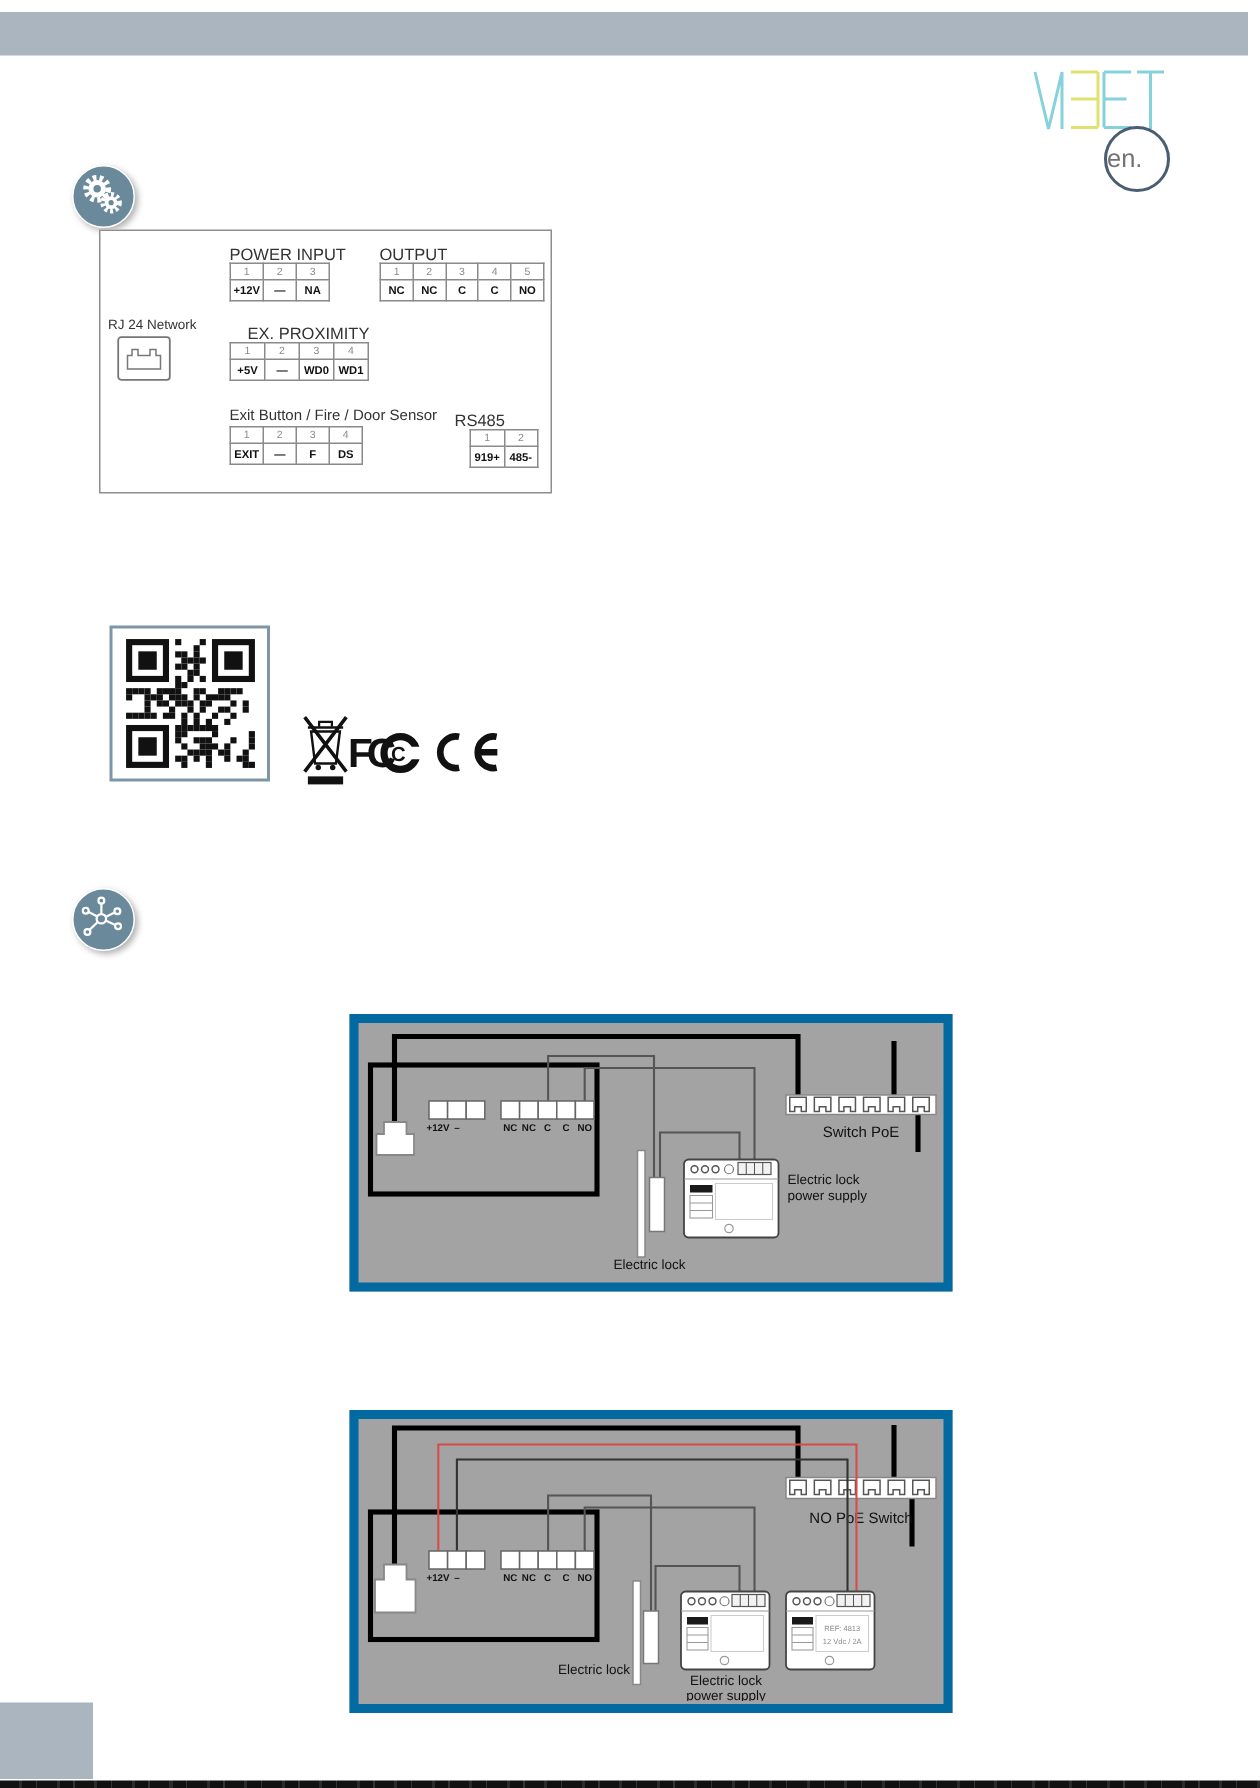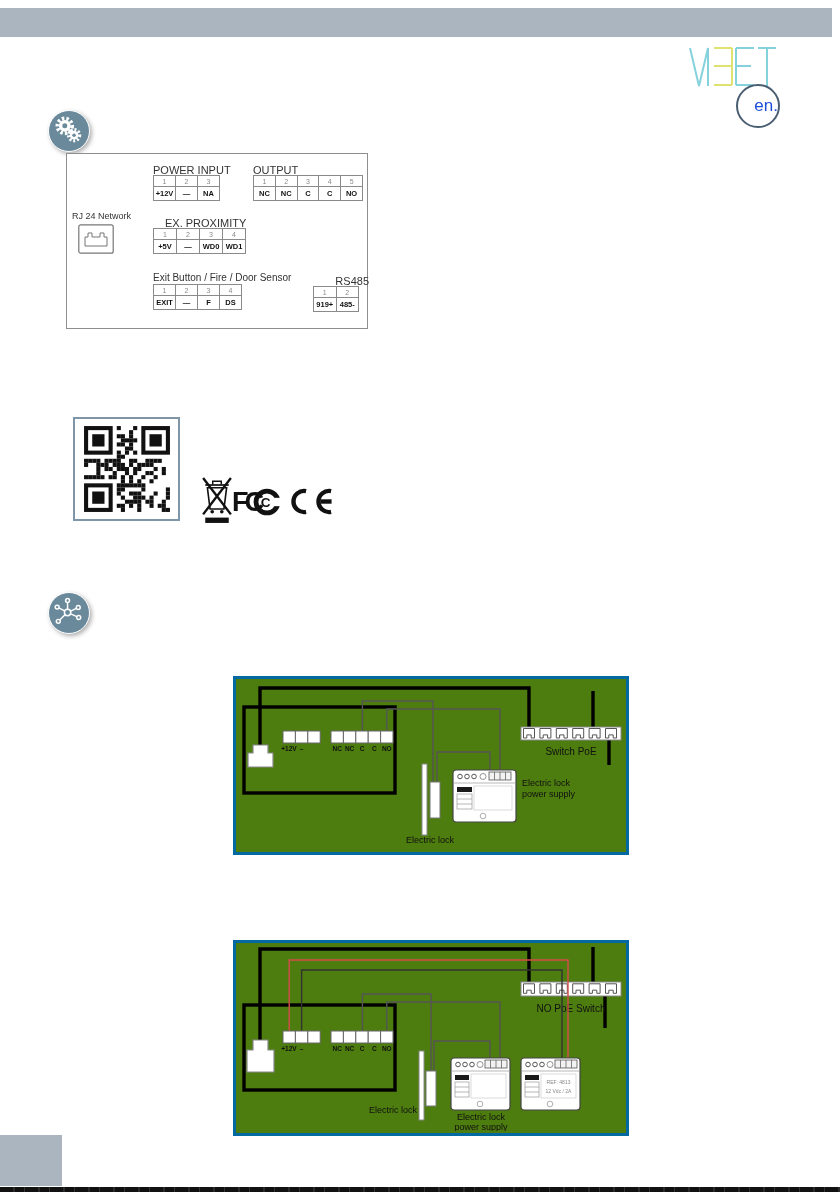--- a/index.html
+++ b/index.html
@@ -7,39 +7,39 @@
        font-family:"Liberation Sans","DejaVu Sans",sans-serif;overflow:hidden;color:#222}
   .abs{position:absolute}
   svg{font-family:inherit;display:block}
 
   .top-bar{left:0;top:8px;width:832px;height:29px;background:#abb5bf}
   .footer-block{left:0;top:1135px;width:62px;height:51px;background:#abb5bf}
   .footer-line{left:0;top:1187px;width:840px;height:5px;
      background-image:repeating-linear-gradient(90deg,#121212 0 13px,#2b2b2b 13px 15px,#101010 15px 24px,#343434 24px 25px)}
 
   .en-badge{left:736px;top:84px;width:44px;height:44px;border:2px solid #4a5e72;border-radius:50%;
-     display:flex;align-items:center;justify-content:flex-end;font-size:17px;color:#1d4ed8;box-sizing:border-box}
+     display:flex;align-items:center;justify-content:flex-start;font-size:17px;color:#737373;box-sizing:border-box}
 
   .icon-circle{width:42px;height:42px;border-radius:50%;background:#6a8a9b;border:1.5px solid #fff;
      box-shadow:2px 2px 4px rgba(80,80,80,.45);box-sizing:border-box}
   .icon-gear{left:48px;top:110px}
   .icon-network{left:48px;top:592px}
 
   .connector-box{left:66px;top:153px;width:300px;height:174px;border:1px solid #8e8e8e;background:#fff}
   .cb-title{position:absolute;font-size:11px;color:#333;white-space:nowrap}
   .tt{position:absolute;border-collapse:collapse}
   .tt td{border:1px solid #8a8a8a;text-align:center;padding:0;background:#fff}
   .tt .pins td{color:#8a8a8a;font-size:7px;height:10px;font-weight:normal}
   .tt .lbls td{font-weight:bold;font-size:7.5px;height:13px;color:#111}
   .cw21 td{width:21px}.cw20 td{width:20.8px}.cw22 td{width:22px}.cw215 td{width:21.5px}
 
   .qr-box{left:73px;top:417px;width:107px;height:104px;border:2px solid #7e96a7;box-sizing:border-box;
      display:flex;align-items:center;justify-content:center;background:#fff}
 
-  .diagram{border:3px solid #0369a1;background:#4d7c0f}
+  .diagram{border:6px solid #0369a1;background:#a3a3a3}
   .diagram1{left:233px;top:676px;width:390px;height:173px}
   .diagram2{left:233px;top:940px;width:390px;height:190px}
 
   .dg-label{font-size:9px;fill:#111}
   .dg-label-lg{font-size:10px;fill:#111}
   .dg-term{font-size:6.5px;font-weight:bold;fill:#111}
   .psu-txt{font-size:5px;fill:#888}
 </style>
 </head>
 <body>
@@ -142,21 +142,21 @@
     </tr>
     <tr class="lbls">
       <td>EXIT</td>
       <td>—</td>
       <td>F</td>
       <td>DS</td>
     </tr>
   </tbody>
     </table>
 
-  <div class="cb-title" style="left:258px;top:121px;width:44px;text-align:right">RS485</div>
+  <div class="cb-title" style="left:236px;top:121px;width:44px;text-align:left">RS485</div>
   <table class="tt cw215" style="left:246px;top:132px">
     <tbody>
         <tr class="pins">
       <td>1</td>
       <td>2</td>
     </tr>
     <tr class="lbls">
       <td>919+</td>
       <td>485-</td>
     </tr>

